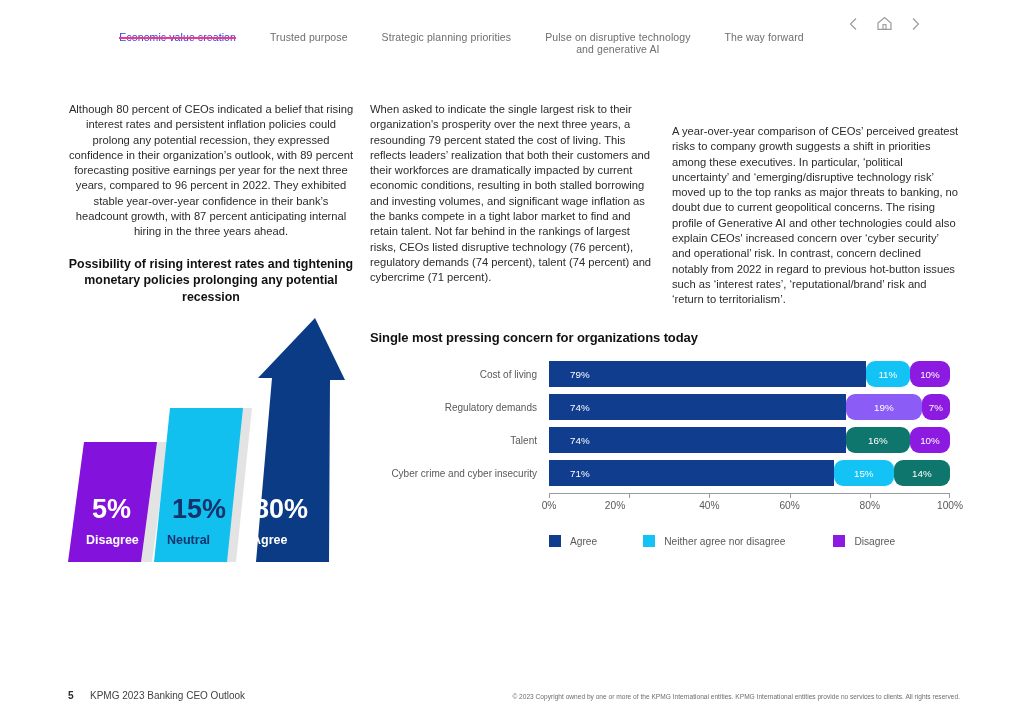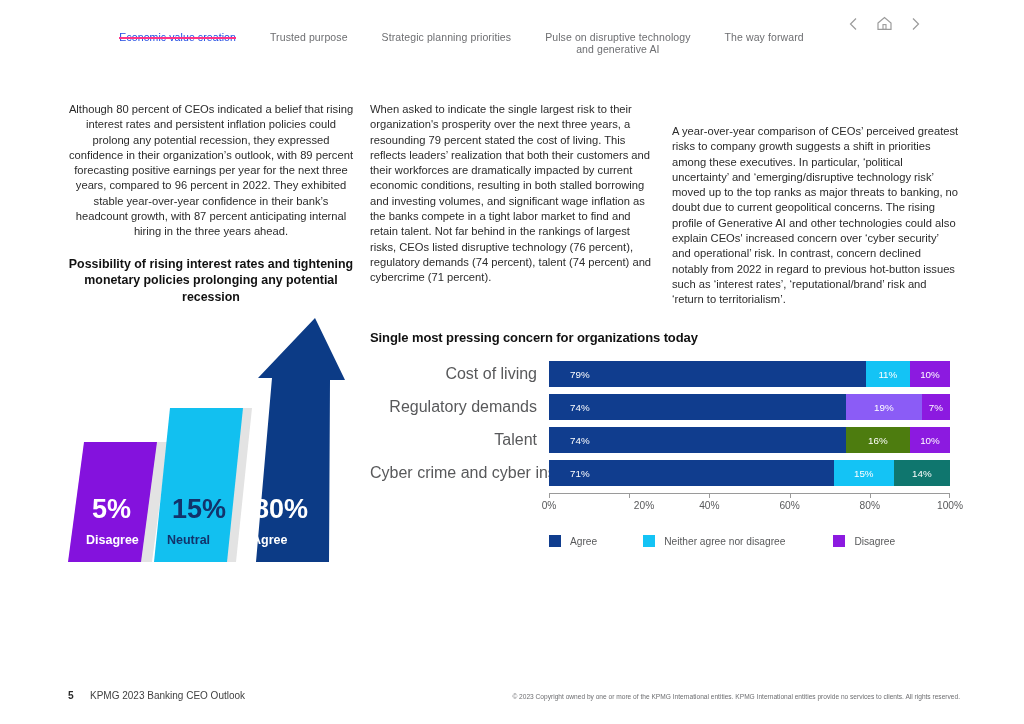--- a/index.html
+++ b/index.html
@@ -56,29 +56,29 @@
   
   .chart-wrap { position: absolute; left: 370px; top: 330px; width: 596px; height: 250px; }
   .chart-title {
     font-size: 13px; font-weight: bold; color: #111111;
     letter-spacing: -.1px; margin-bottom: 16px;
   }
   .rows { position: relative; }
   .row { display: flex; align-items: center; height: 26px; margin-bottom: 7px; }
   .row-label {
     width: 179px; text-align: right; padding-right: 12px;
-    font-size: 16px; color: #58595b; white-space: nowrap;
+    font-size: 10px; color: #58595b; white-space: nowrap;
   }
   .bar { display: flex; height: 26px; width: 401px; }
   .seg {
     display: flex; align-items: center; height: 26px;
     font-size: 9.8px; color: #ffffff; position: relative;
   }
   .seg.agree { justify-content: flex-start; padding-left: 21px; }
-  .seg.neither, .seg.disagree { justify-content: center; }
+  .seg.neither, .seg.disagree { justify-content: center; border-radius: 9px; }
 
   .axis { position: relative; margin-left: 179px; width: 401px; height: 30px; }
   .axis-line {
     position: absolute; left: 0; top: 0; width: 401px; height: 1px; background: #9a9a9a;
   }
   .tick { position: absolute; top: 0; width: 1px; height: 5px; background: #9a9a9a; }
   .tick-lbl {
     position: absolute; top: 7px; font-size: 10.2px; color: #58595b;
     transform: translateX(-50%); white-space: nowrap;
   }
@@ -196,39 +196,39 @@
           <div class="bar">
             <div class="seg agree" style="width: 296.74px; background: rgb(16, 61, 142);">74%</div>
             <div class="seg neither" style="width: 76.19px; background: #8b5cf6;">19%</div>
             <div class="seg disagree" style="width: 28.07px; background: rgb(140, 26, 224);">7%</div>
           </div>
         </div>
         <div class="row">
           <div class="row-label">Talent</div>
           <div class="bar">
             <div class="seg agree" style="width: 296.74px; background: rgb(16, 61, 142);">74%</div>
-            <div class="seg neither" style="width: 64.16px; background: #4d7c0f;">16%</div>
+            <div class="seg neither" style="width: 64.16px; background: #0f766e;">16%</div>
             <div class="seg disagree" style="width: 40.1px; background: rgb(140, 26, 224);">10%</div>
           </div>
         </div>
         <div class="row">
           <div class="row-label">Cyber crime and cyber insecurity</div>
           <div class="bar">
             <div class="seg agree" style="width: 284.71px; background: rgb(16, 61, 142);">71%</div>
             <div class="seg neither" style="width: 60.15px; background: rgb(20, 195, 245);">15%</div>
             <div class="seg disagree" style="width: 56.14px; background: #0f766e;">14%</div>
           </div>
         </div>
       </div>
     <div class="axis" id="chart-axis">
       <div class="axis-line"></div>
     <div class="tick" style="left: 0px;"></div>
         <div class="tick-lbl" style="left: 0px;">0%</div>
         <div class="tick" style="left: 80.2px;"></div>
-        <div class="tick-lbl" style="left: 95px;">20%</div>
+        <div class="tick-lbl" style="left: 66px;">20%</div>
         <div class="tick" style="left: 160.4px;"></div>
         <div class="tick-lbl" style="left: 160.4px;">40%</div>
         <div class="tick" style="left: 240.6px;"></div>
         <div class="tick-lbl" style="left: 240.6px;">60%</div>
         <div class="tick" style="left: 320.8px;"></div>
         <div class="tick-lbl" style="left: 320.8px;">80%</div>
         <div class="tick" style="left: 400px;"></div>
         <div class="tick-lbl" style="left: 401px;">100%</div>
       </div>
     <div class="legend" id="chart-legend">

